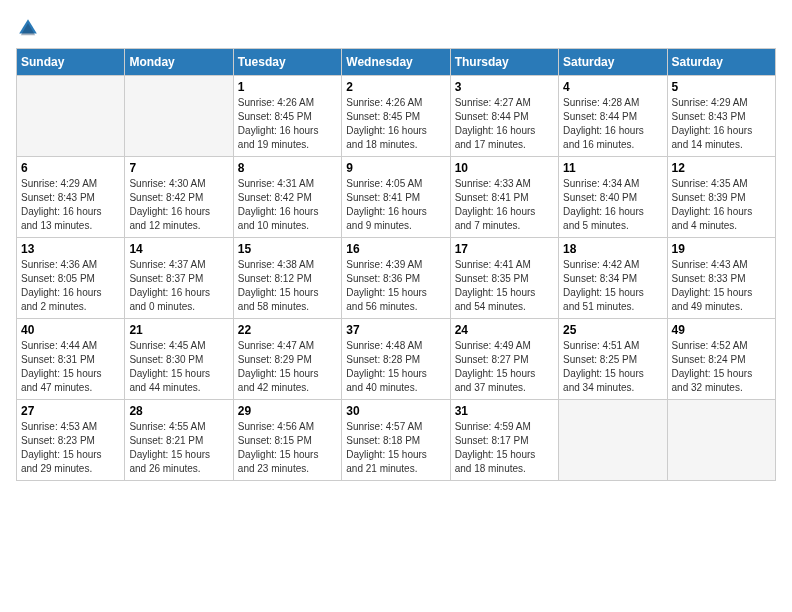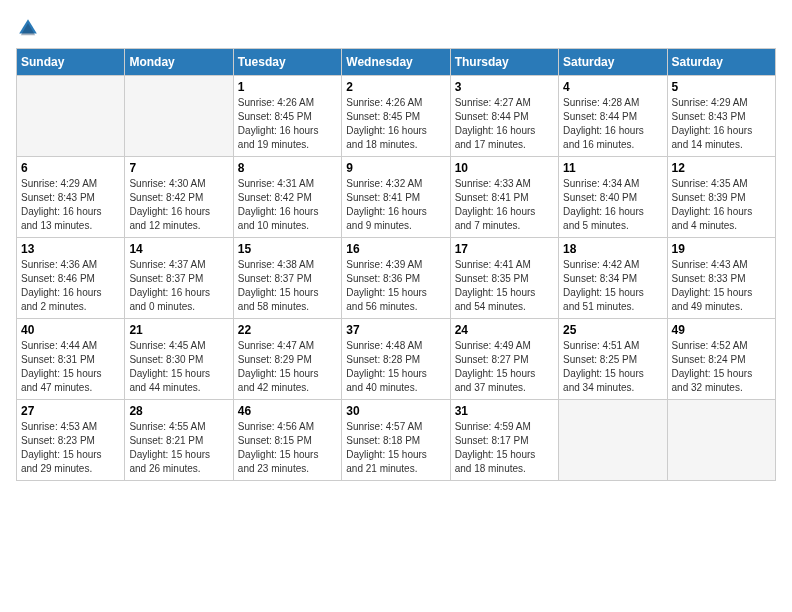--- a/index.html
+++ b/index.html
@@ -175,21 +175,21 @@
         </td>
         <td>
           <span class="day-number">8</span>
           <div class="day-info">Sunrise: 4:31 AM
 Sunset: 8:42 PM
 Daylight: 16 hours
 and 10 minutes.</div>
         </td>
         <td>
           <span class="day-number">9</span>
-          <div class="day-info">Sunrise: 4:32 AM
+          <div class="day-info">Sunrise: 4:05 AM
 Sunset: 8:41 PM
 Daylight: 16 hours
 and 9 minutes.</div>
         </td>
         <td>
           <span class="day-number">10</span>
           <div class="day-info">Sunrise: 4:33 AM
 Sunset: 8:41 PM
 Daylight: 16 hours
 and 7 minutes.</div>
@@ -206,35 +206,35 @@
           <div class="day-info">Sunrise: 4:35 AM
 Sunset: 8:39 PM
 Daylight: 16 hours
 and 4 minutes.</div>
         </td>
       </tr>
       <tr>
         <td>
           <span class="day-number">13</span>
           <div class="day-info">Sunrise: 4:36 AM
-Sunset: 8:46 PM
+Sunset: 8:05 PM
 Daylight: 16 hours
 and 2 minutes.</div>
         </td>
         <td>
           <span class="day-number">14</span>
           <div class="day-info">Sunrise: 4:37 AM
 Sunset: 8:37 PM
 Daylight: 16 hours
 and 0 minutes.</div>
         </td>
         <td>
           <span class="day-number">15</span>
           <div class="day-info">Sunrise: 4:38 AM
-Sunset: 8:37 PM
+Sunset: 8:12 PM
 Daylight: 15 hours
 and 58 minutes.</div>
         </td>
         <td>
           <span class="day-number">16</span>
           <div class="day-info">Sunrise: 4:39 AM
 Sunset: 8:36 PM
 Daylight: 15 hours
 and 56 minutes.</div>
         </td>
@@ -320,21 +320,21 @@
 and 29 minutes.</div>
         </td>
         <td>
           <span class="day-number">28</span>
           <div class="day-info">Sunrise: 4:55 AM
 Sunset: 8:21 PM
 Daylight: 15 hours
 and 26 minutes.</div>
         </td>
         <td>
-          <span class="day-number">46</span>
+          <span class="day-number">29</span>
           <div class="day-info">Sunrise: 4:56 AM
 Sunset: 8:15 PM
 Daylight: 15 hours
 and 23 minutes.</div>
         </td>
         <td>
           <span class="day-number">30</span>
           <div class="day-info">Sunrise: 4:57 AM
 Sunset: 8:18 PM
 Daylight: 15 hours

